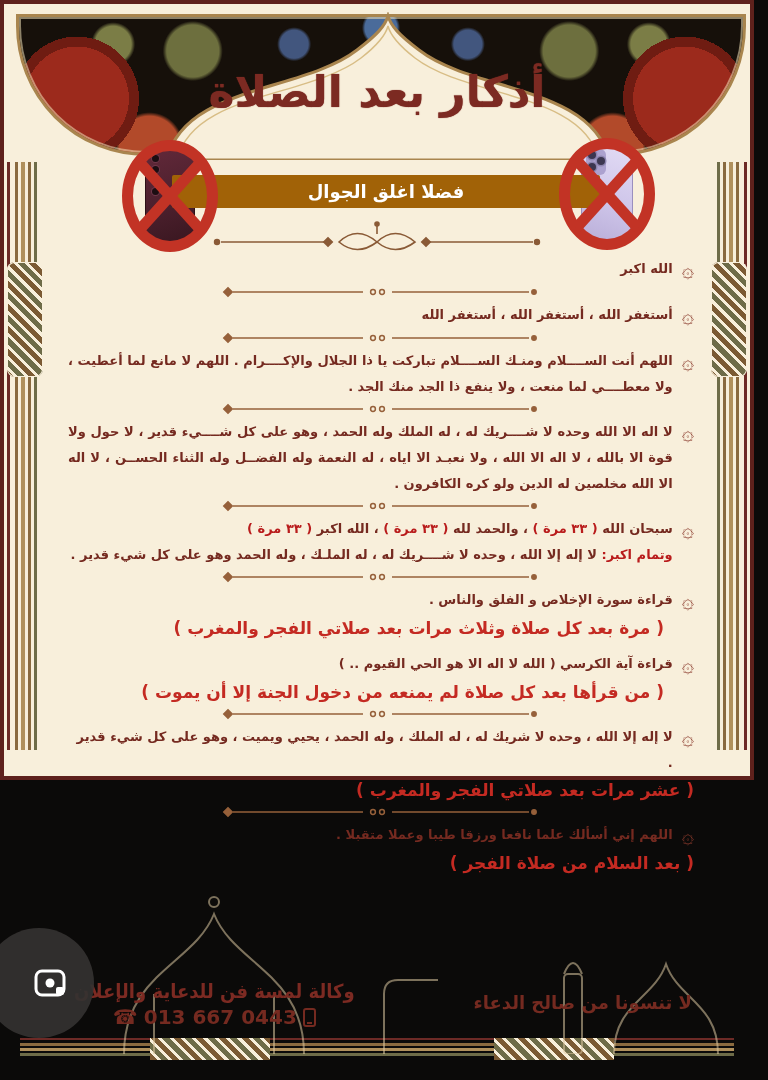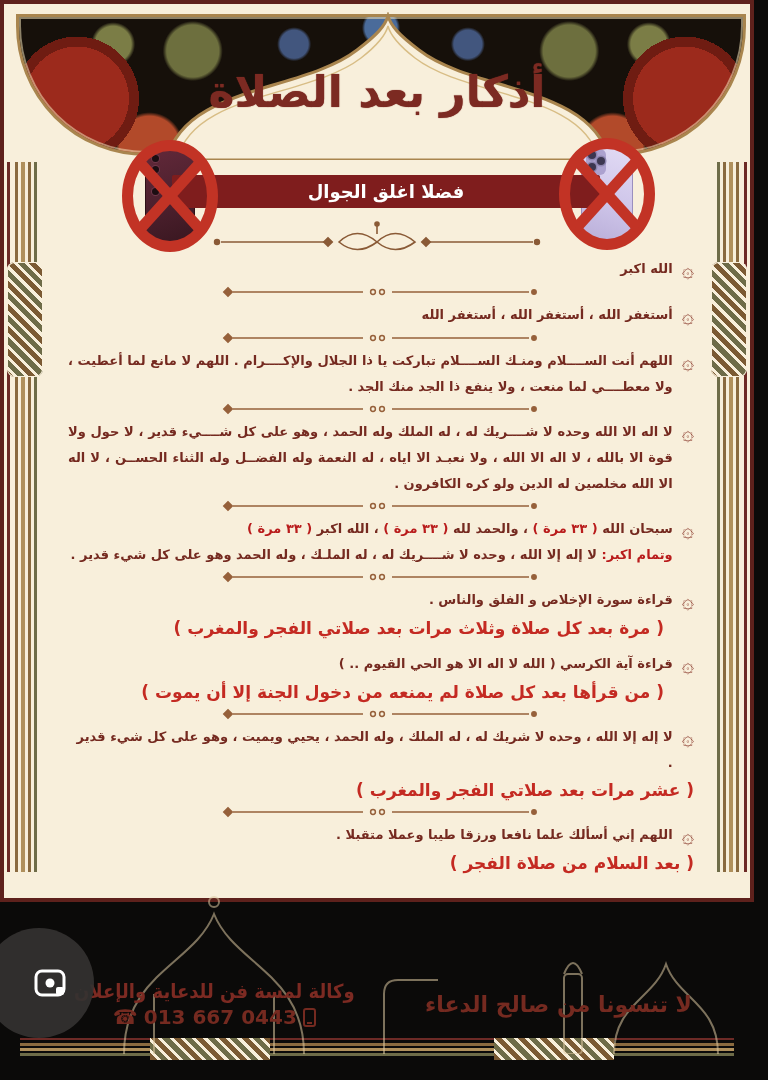--- a/index.html
+++ b/index.html
@@ -4,21 +4,21 @@
 <style>
   * { margin:0; padding:0; box-sizing:border-box; }
   html,body { background:#000; }
   .stage {
     position:relative; width:768px; height:1080px; margin:0 auto;
     background:#0b0a09; overflow:hidden;
     font-family:"DejaVu Sans", sans-serif;
   }
   
   .poster {
-    position:absolute; left:0; top:0; width:754px; height:902px;
+    position:absolute; left:0; top:0; width:754px; height:780px;
     background:#f8efdb; border:4px solid #5e211c;
   }
   
   .side-border { position:absolute; top:158px; bottom:26px; width:40px; }
   .side-border.left  { left:3px;
     background:linear-gradient(to right,
       #6d2a26 0 3px, transparent 3px 8px,
       #8a6a3f 8px 11px, transparent 11px 14px,
       #b0905c 14px 18px, transparent 18px 21px,
       #8a6a3f 21px 24px, transparent 24px 27px,
@@ -75,21 +75,21 @@
   }
   .arch { position:absolute; left:157px; top:8px; }
   .page-title {
     position:absolute; left:0; right:0; top:62px; text-align:center;
     font-size:44px; font-weight:bold; color:#7c2a22;
     text-shadow:0 0 1px #7c2a22;
   }
   
   .banner {
     position:absolute; left:168px; top:171px; width:428px; height:33px;
-    background:#7f1d1d; border-radius:2px;
+    background:#a16207; border-radius:2px;
     display:flex; align-items:center; justify-content:center;
     color:#fff; font-size:18px; font-weight:bold; z-index:2;
   }
   .phone { position:absolute; z-index:1; }
   .phone.samsung {
     left:141px; top:142px; width:50px; height:100px; border-radius:8px;
     background:linear-gradient(160deg,#63293a,#4a1f2c 60%,#38161f);
     border:1px solid #2d1016;
   }
   .phone.samsung .cams { position:absolute; left:6px; top:8px; }
@@ -148,21 +148,21 @@
     line-height:25px; text-align:right; padding-right:30px; margin-bottom:2px;
   }
   .note.center { text-align:right; padding-right:0; }
   
   .watermark { position:absolute; left:0; right:0; top:850px; height:200px; opacity:.55; z-index:1; }
   
   .footer {
     position:absolute; left:70px; right:58px; top:976px; z-index:2;
     direction:rtl; display:flex; justify-content:space-between; align-items:flex-start;
   }
-  .dua { font-size:22px; font-weight:bold; color:#752a20; margin-top:12px; }
+  .dua { font-size:18px; font-weight:bold; color:#752a20; margin-top:12px; }
   .agency-block { text-align:left; }
   .agency {
     font-size:18px; font-weight:bold; color:#7c2a22;
     transform:scaleY(1.08); letter-spacing:-.5px;
   }
   .numbers {
     direction:ltr; font-size:20px; font-weight:bold; color:#752a20;
     display:flex; align-items:center; gap:6px; margin-top:4px; justify-content:center;
   }
   .mob-icon {

